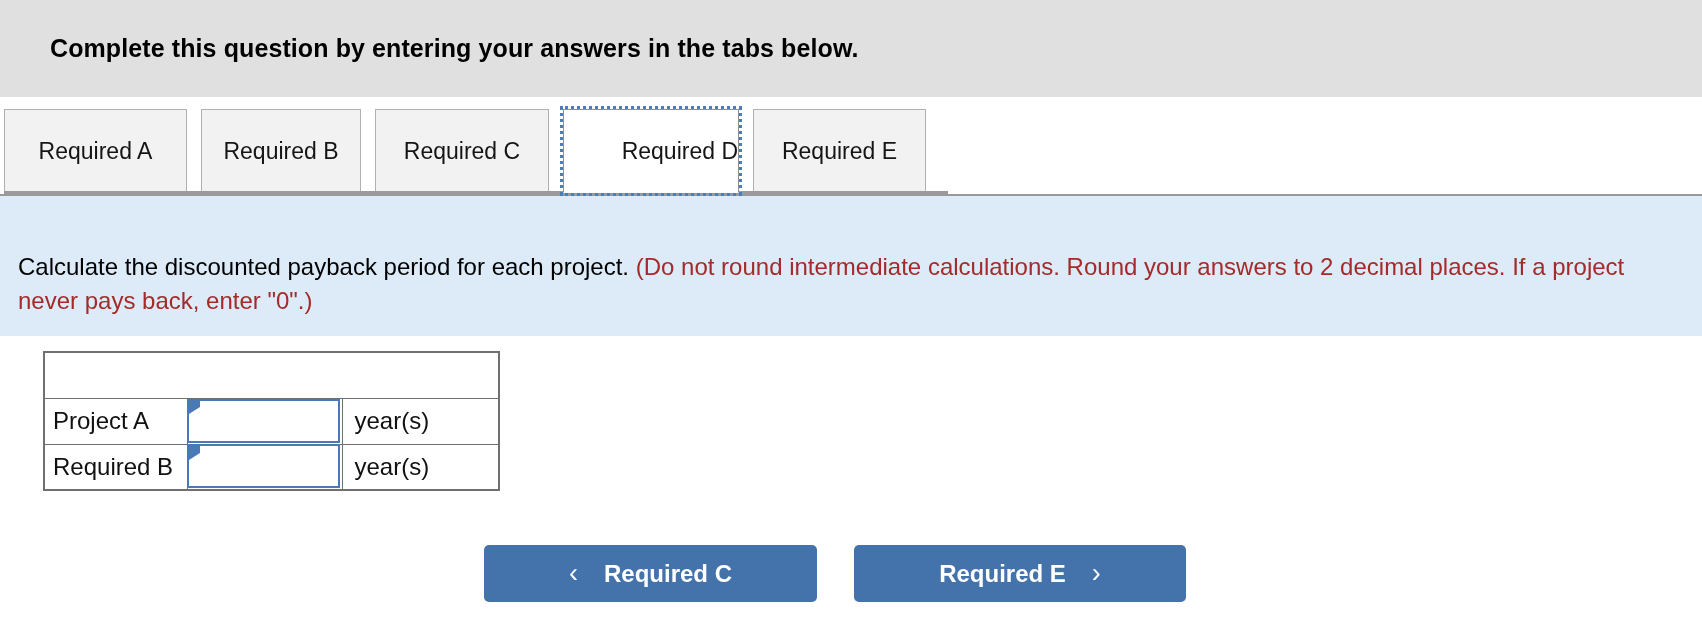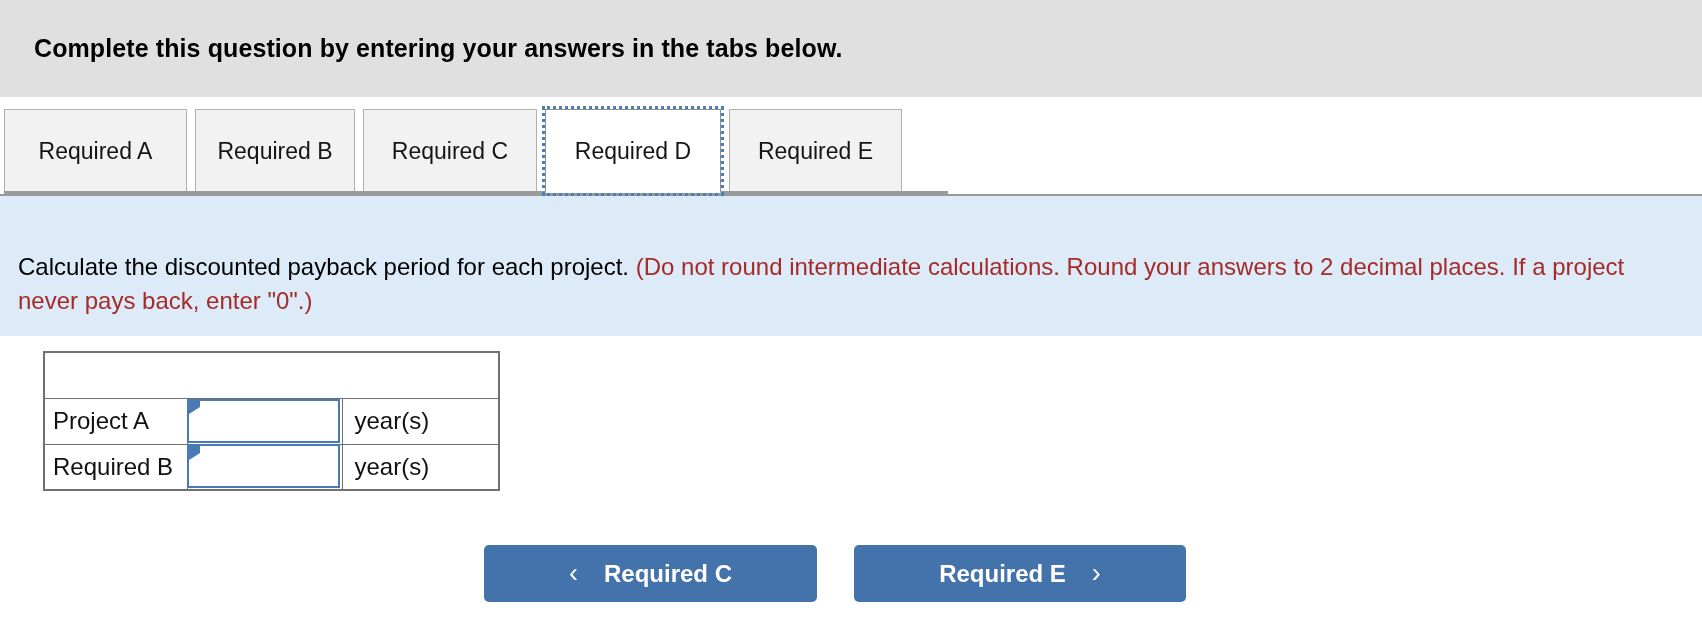--- a/index.html
+++ b/index.html
@@ -17,21 +17,21 @@
   }
 
   
   .header-band {
     background: #e0e0e0;
     height: 97px;
     width: 100%;
     display: flex;
     align-items: center;
     box-sizing: border-box;
-    padding-left: 34px;
+    padding-left: 50px;
   }
   .header-title {
     font-size: 25px;
     font-weight: bold;
     letter-spacing: 0.1px;
     color: #000;
   }
 
   
   .tab-strip {
@@ -46,34 +46,34 @@
     align-items: flex-end;
     height: 84px;
     padding-left: 4px;
     box-sizing: border-box;
   }
   .tab {
     height: 84px;
     background: #f2f2f2;
     border: 1px solid #b0b0b0;
     border-bottom: 1px solid #9a9a9a;
-    margin-right: 8px;
+    margin-right: 14px;
     display: flex;
     align-items: center;
     justify-content: center;
     box-sizing: border-box;
     font-size: 23px;
     color: #151515;
     position: relative;
     white-space: nowrap;
   }
   .tab-a { width: 183px; }
   .tab-b { width: 160px; }
   .tab-c { width: 174px; }
-  .tab-d { width: 176px; }
+  .tab-d { width: 176px; justify-content: flex-end; }
   .tab-e { width: 173px; }
 
   .tab.active {
     background: #ffffff;
     border: 1px solid #8f8f8f;
     border-bottom: 1px solid #ffffff;
     outline: 3px dotted #4a7ebb;
     outline-offset: 0px;
     z-index: 3;
   }

